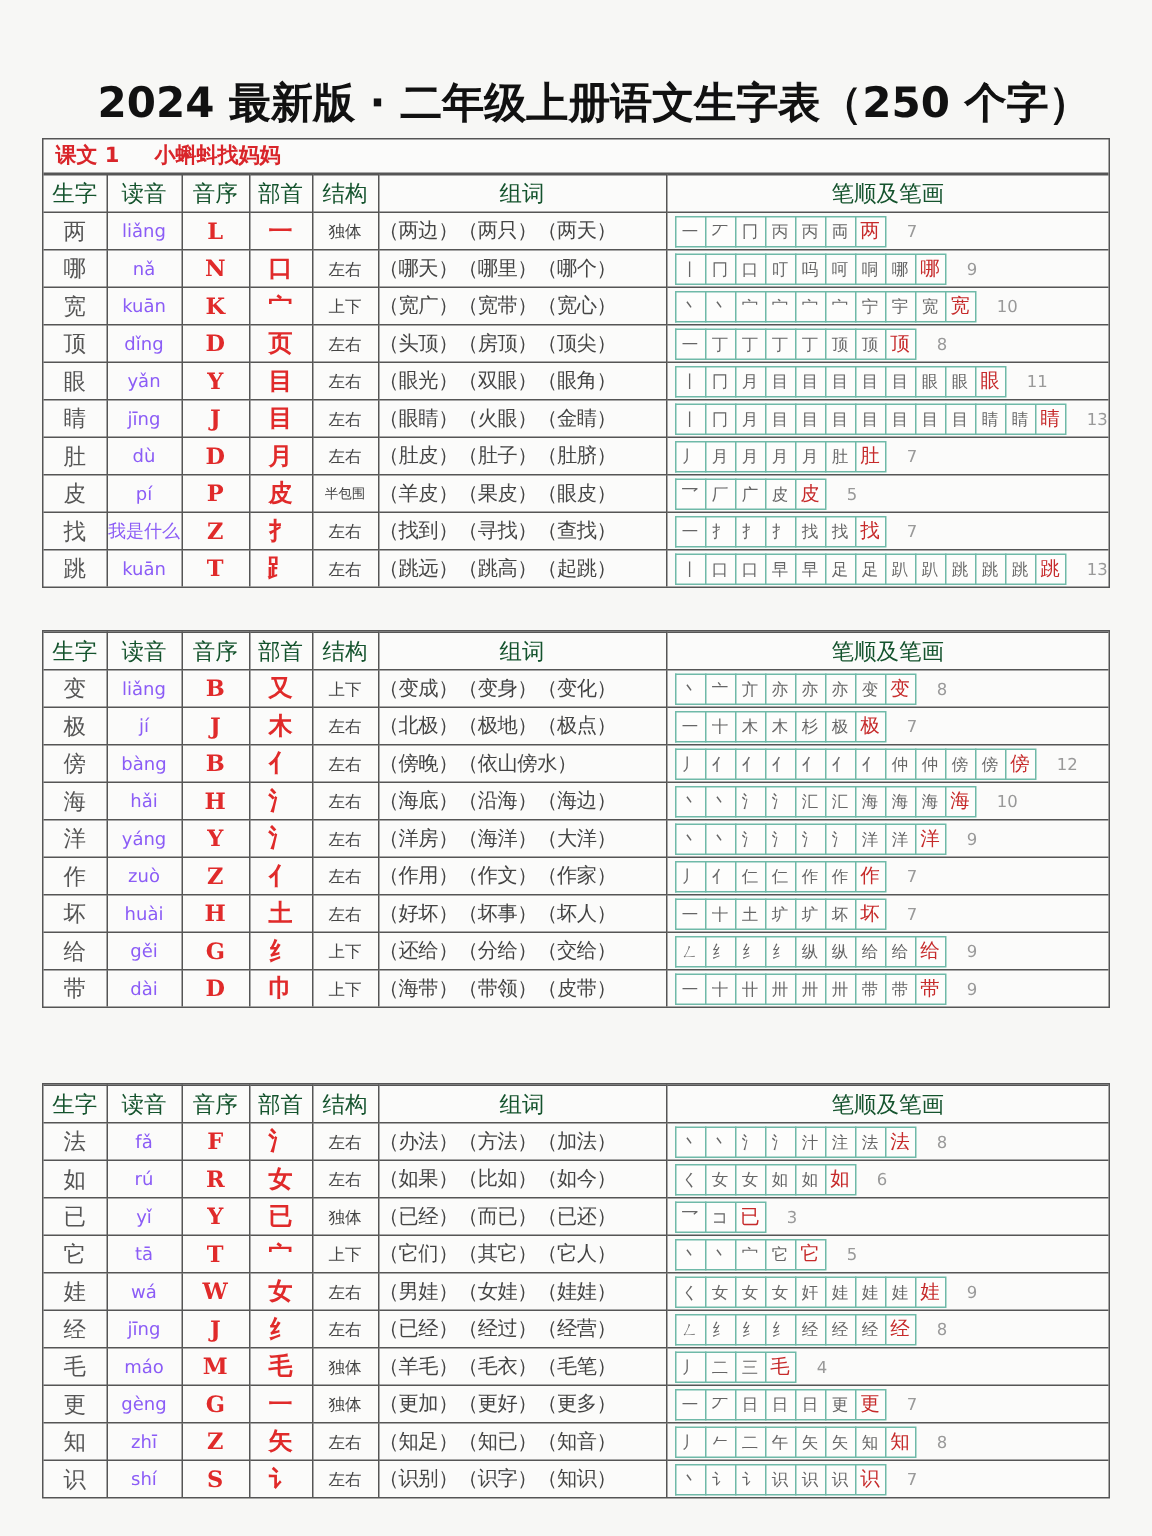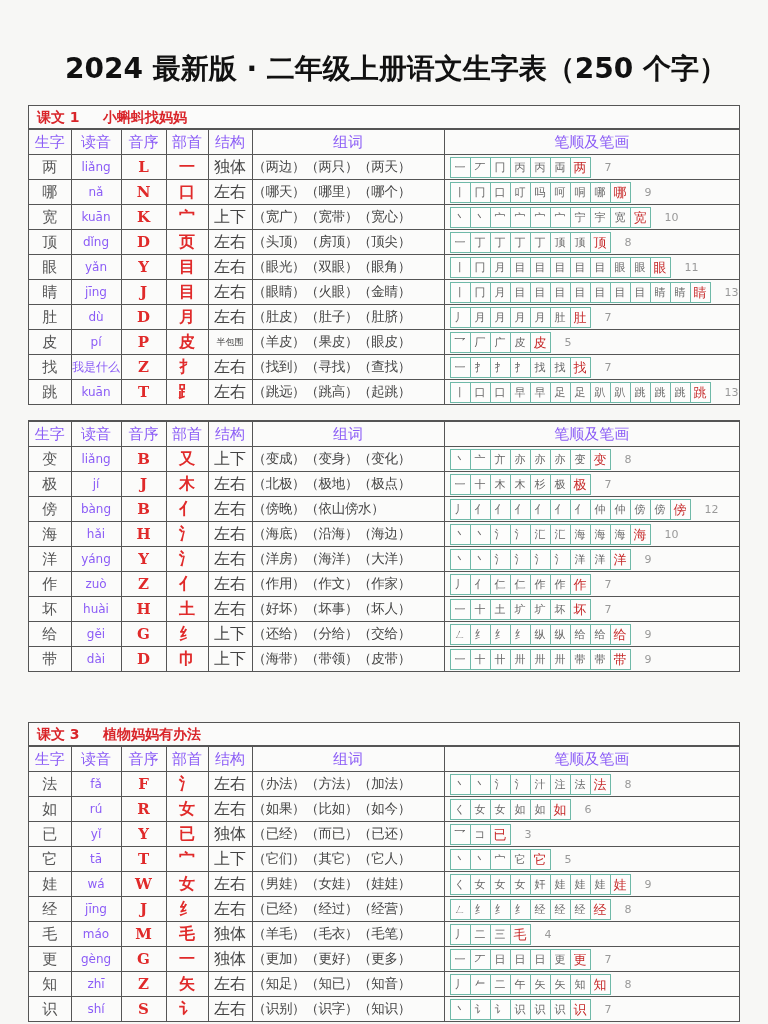--- a/index.html
+++ b/index.html
@@ -6,42 +6,42 @@
   body{width:768px;height:1024px;background:#f7f7f5;font-family:"DejaVu Serif",serif;color:#333;overflow:hidden;position:relative;}
   .title{position:absolute;left:0;top:50px;width:768px;text-align:center;font-family:"DejaVu Sans",sans-serif;font-weight:bold;font-size:28px;color:#111;letter-spacing:0px;padding-left:12px;}
   .lesson{position:absolute;left:28px;width:710px;border:1px solid #555;background:#fbfbfa;}
   .lesson-head{height:22px;border-bottom:1px solid #555;color:#d9252a;font-family:"DejaVu Sans",sans-serif;font-weight:bold;font-size:14px;line-height:22px;padding-left:8px;white-space:nowrap;}
   .lesson-head .num{display:inline-block;width:66px;}
   table{border-collapse:collapse;width:100%;table-layout:fixed;}
   td,th{border:1px solid #555;padding:0;text-align:center;font-weight:normal;overflow:hidden;white-space:nowrap;}
   tr td:first-child, tr th:first-child{border-left:none;}
   tr td:last-child, tr th:last-child{border-right:none;}
   tr:last-child td{border-bottom:none;}
-  th{font-size:15px;color:#8b5cf6;height:24px;}
+  th{font-size:15px;color:#14532d;height:24px;}
   td{font-size:15px;height:24px;}
   .c-char{font-size:15px;color:#555;}
   .c-py{font-family:"DejaVu Sans",sans-serif;font-size:12px;color:#8b5cf6;}
   .c-seq{font-family:"DejaVu Serif",serif;font-weight:bold;color:#e02a2a;font-size:15px;}
   .c-rad{color:#e02a2a;font-size:16px;font-weight:bold;}
-  .c-struct{font-size:16px;color:#444;}
+  .c-struct{font-size:11px;color:#444;}
   .c-struct.small{font-size:9px;}
   .c-words{font-size:13.5px;color:#444;text-align:left;padding-left:0;letter-spacing:-0.3px;}
   .c-strokes{text-align:left;padding-left:5px;}
   .boxes{display:inline-flex;vertical-align:middle;}
   .box{width:19px;height:19px;border:1px solid #6fb9a8;border-right:none;font-size:11px;line-height:19px;text-align:center;color:#666;background:#fdfdfc;}
   .box:last-child{border-right:1px solid #6fb9a8;}
   .box.final{color:#c62a2a;font-size:13px;}
   .count{display:inline-block;vertical-align:middle;font-family:"DejaVu Sans",sans-serif;font-size:11px;color:#999;margin-left:14px;}
 </style>
 </head>
 <body>
 
 <div class="title">2024 最新版 · 二年级上册语文生字表（250 个字）</div>
 <div id="lessons">
-    <div class="lesson" style="top: 105px;">
+    <div class="lesson" style="top: 92px;">
       <div class="lesson-head"><span class="num">课文 1</span><span>小蝌蚪找妈妈</span></div>
       <table>
         <colgroup>
           <col style="width:42px">
           <col style="width:50px">
           <col style="width:45px">
           <col style="width:42px">
           <col style="width:44px">
           <col style="width:192px">
           <col>
@@ -435,21 +435,20 @@
                 <span class="box">卅</span>
                 <span class="box">带</span>
                 <span class="box">带</span>
                 <span class="box final">带</span>
               </span><span class="count">9</span></td>
           </tr>
         </tbody>
       </table>
     </div>
     <div class="lesson" style="top: 722px;">
-      <div class="lesson-head"><span class="num">课文 3</span><span>植物妈妈有办法</span></div>
       <table>
         <colgroup>
           <col style="width:42px">
           <col style="width:50px">
           <col style="width:45px">
           <col style="width:42px">
           <col style="width:44px">
           <col style="width:192px">
           <col>
         </colgroup>

